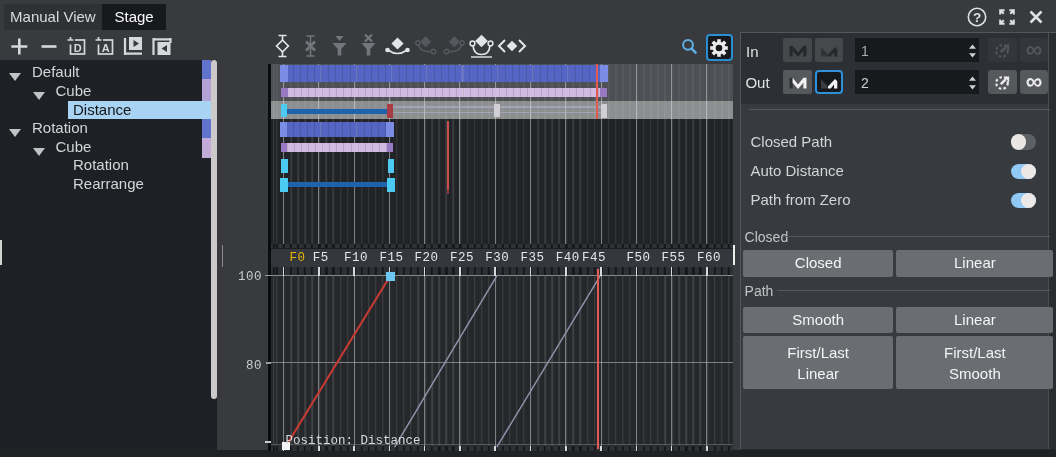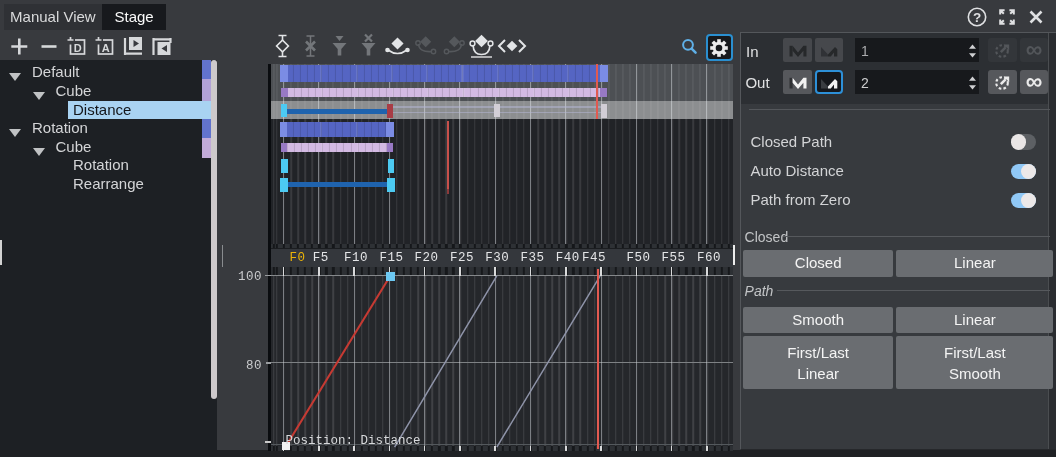--- a/index.html
+++ b/index.html
@@ -290,17 +290,17 @@
 <div class="abs" style="left:750.5px;top:162.4px;width:230.0px;height:18.0px;color:#d3d4d6;font-size:15px;line-height:18px;">Auto Distance</div>
 <div class="abs" style="left:1010.8px;top:163.6px;width:25.4px;height:15.6px;background:#90c8f6;border-radius:8px;"></div>
 <div class="abs" style="left:1020.6px;top:163.6px;width:15.6px;height:15.6px;background:#ece8e8;border-radius:50%;"></div>
 <div class="abs" style="left:750.5px;top:191.4px;width:230.0px;height:18.0px;color:#d3d4d6;font-size:15px;line-height:18px;">Path from Zero</div>
 <div class="abs" style="left:1010.8px;top:192.6px;width:25.4px;height:15.6px;background:#90c8f6;border-radius:8px;"></div>
 <div class="abs" style="left:1020.6px;top:192.6px;width:15.6px;height:15.6px;background:#ece8e8;border-radius:50%;"></div>
 <div class="abs" style="left:744.6px;top:228.8px;width:60.0px;height:16.0px;color:#c2c4c6;font-size:14px;line-height:16px;">Closed</div>
 <div class="abs" style="left:783.0px;top:235.8px;width:267.0px;height:1.1px;background:#56595d;"></div>
 <div class="abs" style="left:743.1px;top:249.9px;width:150.2px;height:26.9px;background:#6a6d71;border-radius:2px;color:#f4f4f4;font-size:15px;text-align:center;line-height:26.9px;">Closed</div>
 <div class="abs" style="left:896.4px;top:249.9px;width:157.0px;height:26.9px;background:#6a6d71;border-radius:2px;color:#f4f4f4;font-size:15px;text-align:center;line-height:26.9px;">Linear</div>
-<div class="abs" style="left:744.6px;top:283.2px;width:60.0px;height:16.0px;color:#c2c4c6;font-size:14px;line-height:16px;font-style:italic;">Path</div>
+<div class="abs" style="left:744.6px;top:283.2px;width:60.0px;height:16.0px;color:#c2c4c6;font-size:14px;line-height:16px;">Path</div>
 <div class="abs" style="left:777.0px;top:290.2px;width:273.0px;height:1.1px;background:#56595d;"></div>
 <div class="abs" style="left:743.1px;top:306.6px;width:150.2px;height:26.9px;background:#6a6d71;border-radius:2px;color:#f4f4f4;font-size:15px;text-align:center;line-height:26.9px;">Smooth</div>
 <div class="abs" style="left:896.4px;top:306.6px;width:157.0px;height:26.9px;background:#6a6d71;border-radius:2px;color:#f4f4f4;font-size:15px;text-align:center;line-height:26.9px;">Linear</div>
 <div class="abs" style="left:743.1px;top:336.4px;width:150.2px;height:52.9px;background:#6a6d71;border-radius:2px;color:#f4f4f4;font-size:15px;text-align:center;display:flex;align-items:center;justify-content:center;line-height:21px;">First/Last<br>Linear</div>
 <div class="abs" style="left:896.4px;top:336.4px;width:157.0px;height:52.9px;background:#6a6d71;border-radius:2px;color:#f4f4f4;font-size:15px;text-align:center;display:flex;align-items:center;justify-content:center;line-height:21px;">First/Last<br>Smooth</div>
 </body></html>

